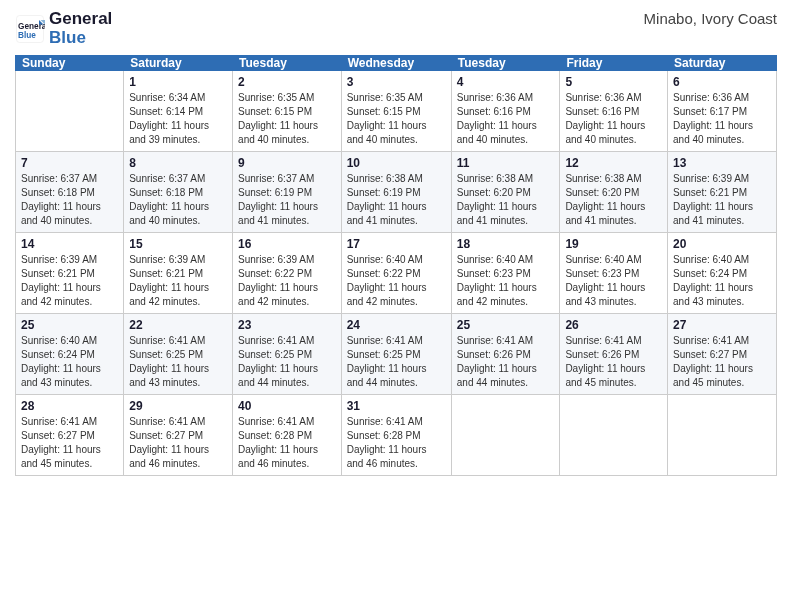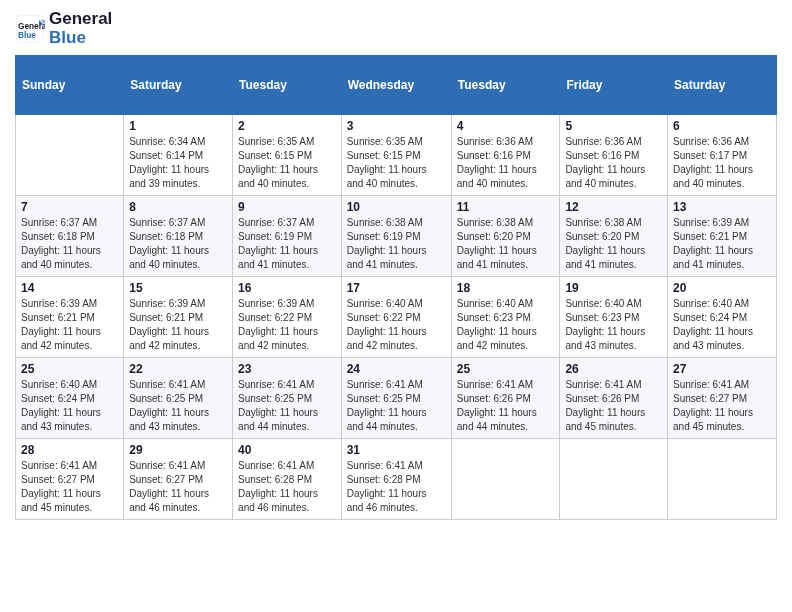--- a/index.html
+++ b/index.html
@@ -46,21 +46,21 @@
     }
     .calendar {
       width: 100%;
       border-collapse: collapse;
       font-size: 11px;
     }
     .calendar th {
       background: #2e6db4;
       color: #fff;
       text-align: left;
-      padding: 22px 6px;
+      padding: 0 6px;
       font-size: 12px;
       font-weight: bold;
       border: 1px solid #2e6db4;
     }
     .calendar td {
       border: 1px solid #ccc;
       vertical-align: top;
       padding: 4px 5px;
       width: 113px;
       min-height: 80px;
@@ -97,20 +97,21 @@
         <text x="4" y="32" font-size="11" font-weight="bold" fill="#2e6db4" font-family="Arial">Blue</text>
         <polygon points="32,8 38,14 32,14" fill="#2e6db4"></polygon>
         <polygon points="34,8 40,8 40,14" fill="#1a6db4" opacity="0.5"></polygon>
       </svg>
       <div>
         <div style="font-size:17px;font-weight:bold;color:#1a1a2e;line-height:1.1;">General</div>
         <div style="font-size:17px;font-weight:bold;color:#2e6db4;line-height:1.1;">Blue</div>
       </div>
     </div>
     <div class="title-block">
+      <div class="subtitle">Minabo, Ivory Coast</div>
     </div>
   </div>
 
   <table class="calendar">
     <thead>
       <tr>
 
       <th>Sunday</th>
           <th>Saturday</th>
           <th>Tuesday</th>

